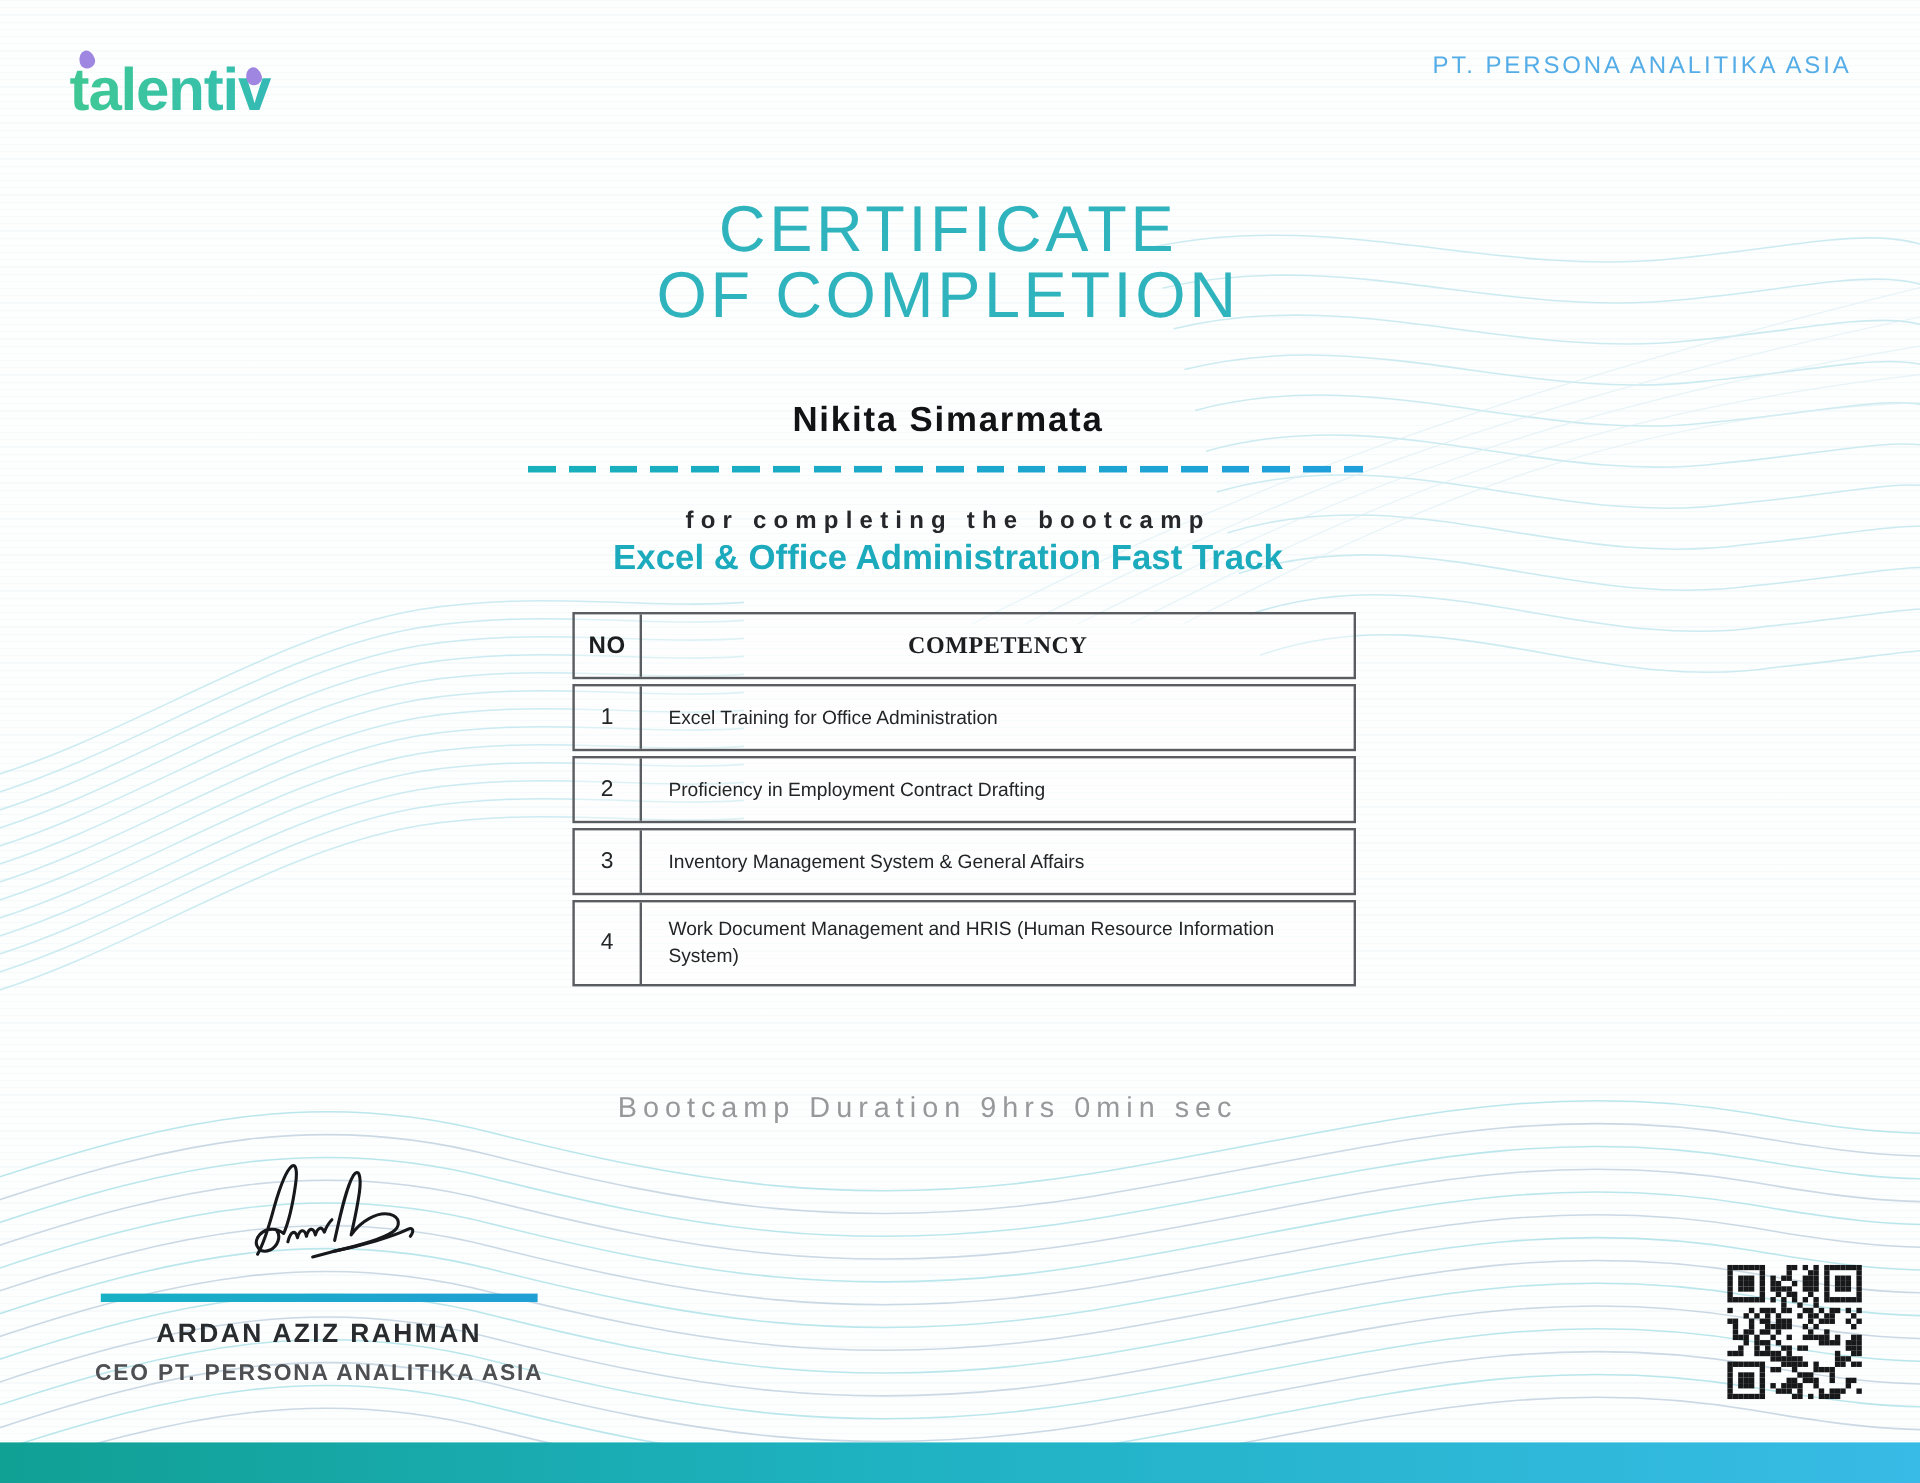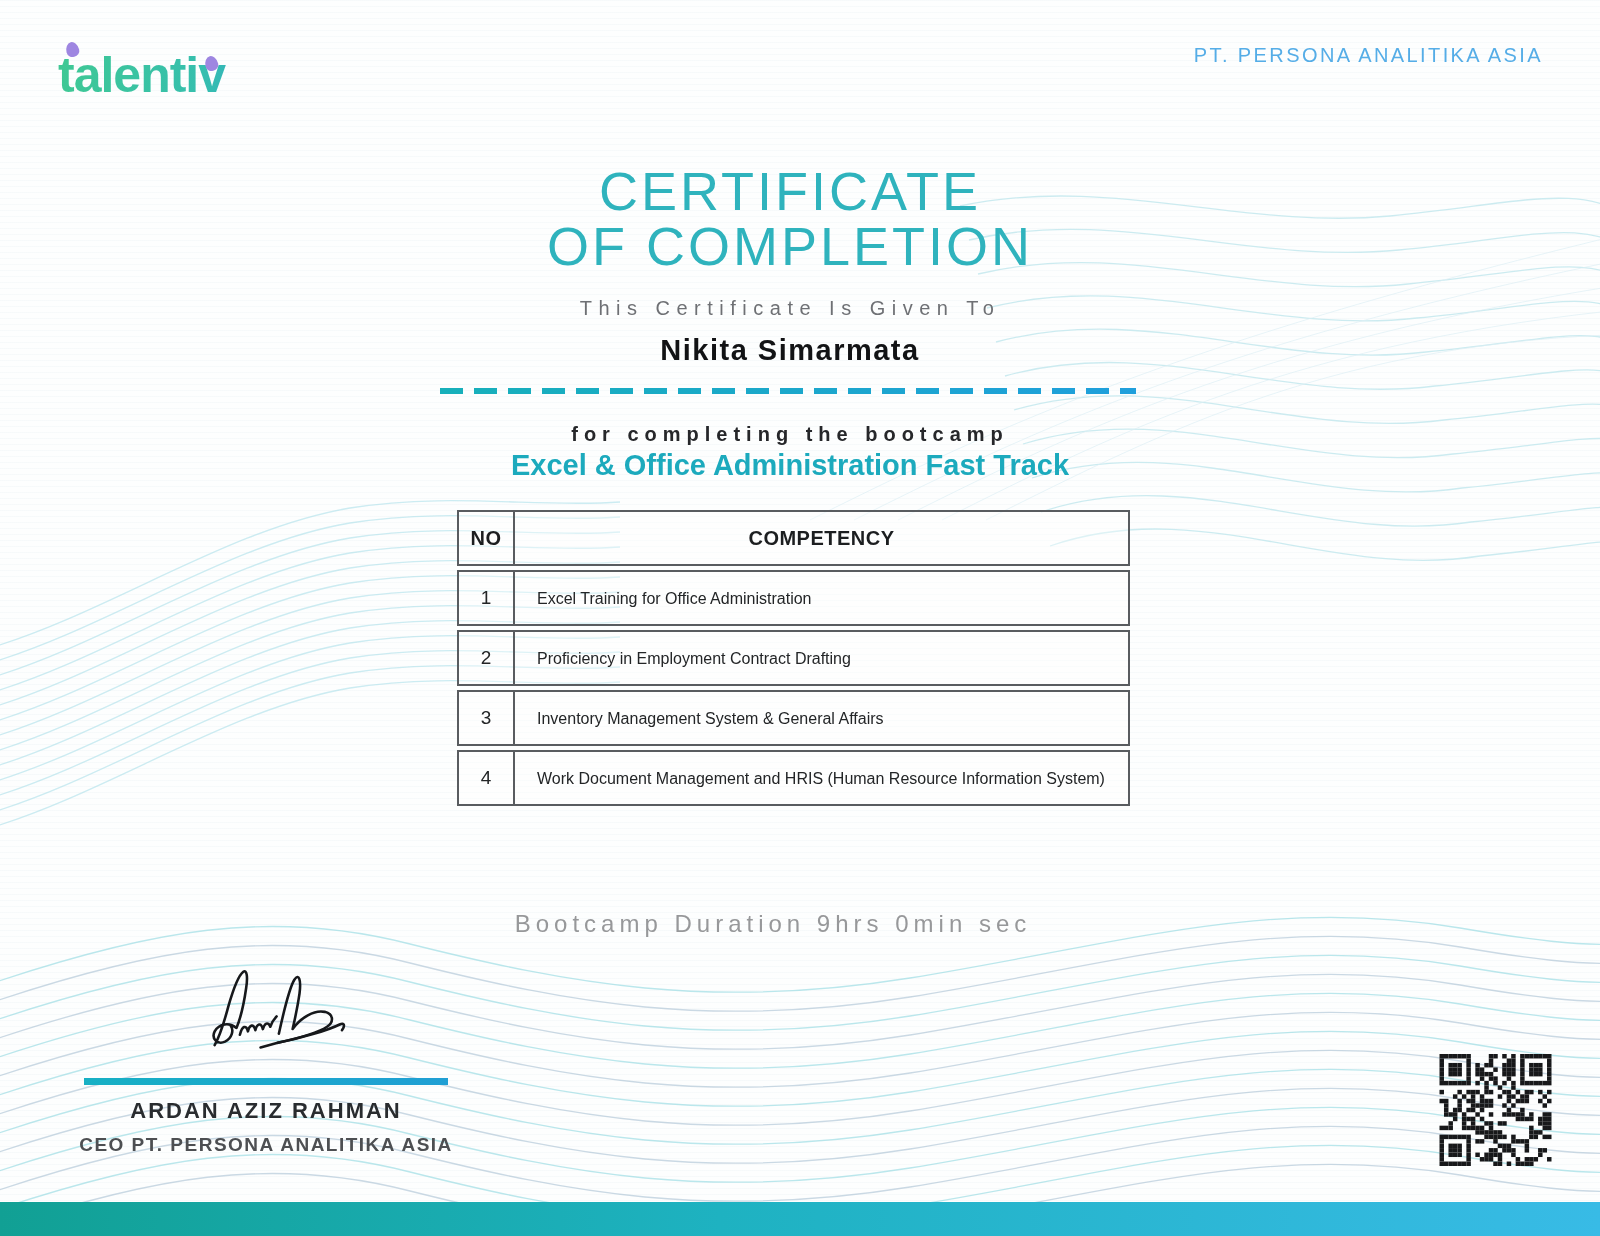--- a/index.html
+++ b/index.html
@@ -58,28 +58,28 @@
     position:absolute;left:0;top:449px;width:100%;
     color:#1caabd;font-size:29px;font-weight:700;letter-spacing:0;
   }
   .duration{
     position:absolute;left:0;top:910px;width:100%;transform:translateX(-17px);
     color:#97989a;font-size:24px;letter-spacing:5px;font-weight:500;
   }
 
   
   .ctable{left:457px;top:510px;width:673px;}
-  .trow{display:flex;border:2px solid #595c60;margin-bottom:4px;min-height:52px;background:rgba(255,255,255,.35);}
+  .trow{display:flex;border:2px solid #595c60;margin-bottom:4px;min-height:52px;background:rgba(255,255,255,.35);margin-left:20px;}
   .trow.hdr{min-height:52px;}
   .cell-no{width:54px;flex:0 0 54px;border-right:2px solid #595c60;display:flex;
     align-items:center;justify-content:center;font-size:19px;color:#232527;}
   .cell-comp{flex:1;display:flex;align-items:center;text-align:left;
     padding:11px 16px 11px 22px;font-size:16px;color:#232527;line-height:23px;}
   .hdr .cell-no,.hdr .cell-comp{font-weight:700;color:#1c1e20;font-size:20px;letter-spacing:.5px;}
-  .hdr .cell-comp{justify-content:center;text-align:center;padding-left:16px;}
+  .hdr .cell-comp{justify-content:center;text-align:center;padding-left:16px;font-family:Liberation Serif, serif;}
 
   
   .signer{left:44px;top:940px;width:444px;height:230px;text-align:center;}
   .sig-svg{position:absolute;left:142px;top:8px;width:172px;height:122px;}
   .sig-line{position:absolute;left:40px;top:138px;width:364px;height:7px;
     background:linear-gradient(90deg,#17b0c4,#209fd4);}
   .signer-name{position:absolute;left:0;top:158px;width:100%;
     color:#292c2f;font-size:22px;font-weight:700;letter-spacing:2px;}
   .signer-role{position:absolute;left:0;top:194px;width:100%;
     color:#4d4f52;font-size:19px;font-weight:700;letter-spacing:1.5px;}
@@ -212,21 +212,20 @@
     <span class="drop drop2"></span>
     <div class="logo-text">talentiv</div>
   </div>
   <div class="layer company">PT. PERSONA ANALITIKA ASIA</div>
 
   <div class="layer center-col">
     <div class="cert-title">
       <div>CERTIFICATE</div>
       <div>OF COMPLETION</div>
     </div>
-    <div class="given-to">This Certificate Is Given To</div>
     <div class="recipient">Nikita Simarmata</div>
     <div class="dash-line"></div>
     <div class="completing">for completing the bootcamp</div>
     <div class="program">Excel &amp; Office Administration Fast Track</div>
     <div class="duration">Bootcamp Duration 9hrs 0min sec</div>
   </div>
 
   <div class="layer ctable">
     <div class="trow hdr">
       <div class="cell-no">NO</div>

